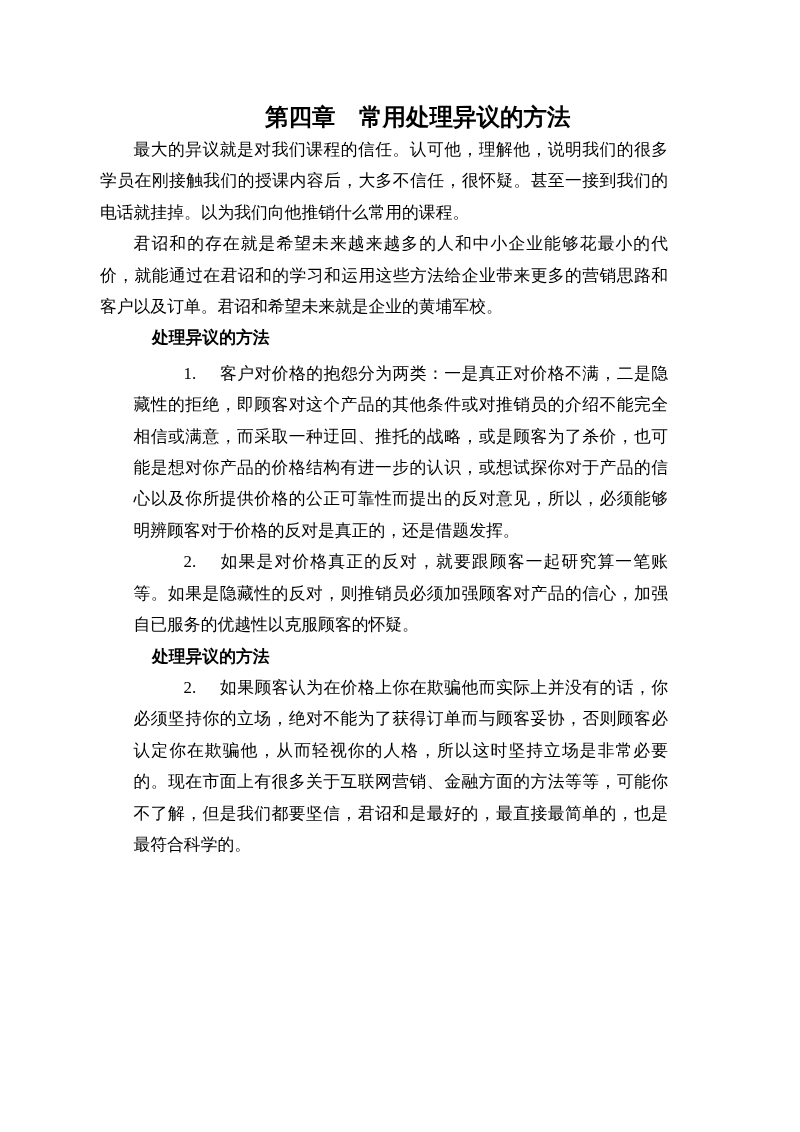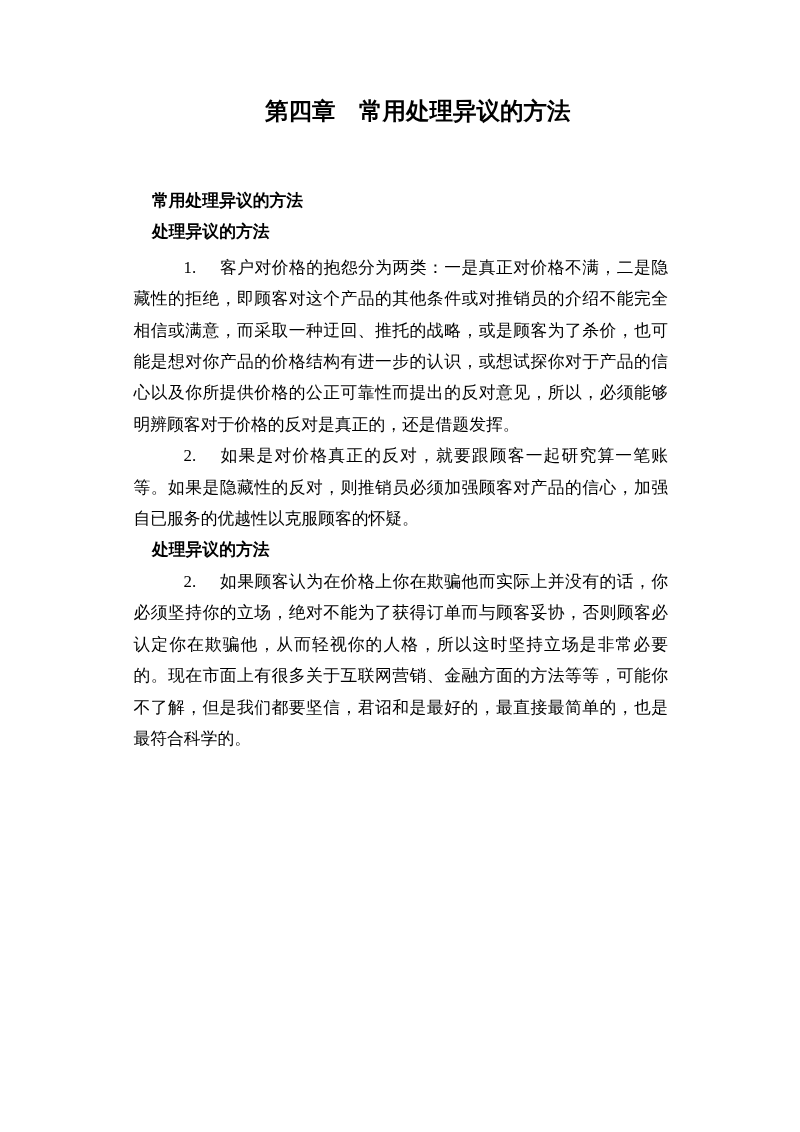--- a/index.html
+++ b/index.html
@@ -12,21 +12,21 @@
     width: 800px;
     height: 1132px;
     background: #ffffff;
     overflow: hidden;
     font-family: "Liberation Serif", "DejaVu Serif", serif;
     color: #000000;
   }
   .content {
     position: absolute;
     left: 100px;
-    top: 2px;
+    top: 8px;
     width: 568px;
     font-size: 16.8px;
     line-height: 31.4px;
     text-align: justify;
   }
   .doc-title {
     margin: 93px 0 0 165px;
     font-size: 23.5px;
     line-height: 33px;
     font-weight: bold;
@@ -62,23 +62,24 @@
   }
 </style>
 </head>
 <body>
 
 <div class="page">
   <div class="content">
 
     <div class="doc-title">第四章　常用处理异议的方法</div>
 
-    <div class="heading first">常用处理异议的方法</div>
 
+    <p class="para">最大的异议就是对我们课程的信任。认可他，理解他，说明我们的很多学员在刚接触我们的授课内容后，大多不信任，很怀疑。甚至一接到我们的电话就挂掉。以为我们向他推销什么常用的课程。</p>
 
+    <p class="para">君诏和的存在就是希望未来越来越多的人和中小企业能够花最小的代价，就能通过在君诏和的学习和运用这些方法给企业带来更多的营销思路和客户以及订单。君诏和希望未来就是企业的黄埔军校。</p>
 
     <div class="heading">处理异议的方法</div>
 
     <p class="li list-start"><span class="num">1.</span><span>客户对价格的抱怨分为两类：一是真正对价格不满，二是隐藏性的拒绝，即顾客对这个产品的其他条件或对推销员的介绍不能完全相信或满意，而采取一种迂回、推托的战略，或是顾客为了杀价，也可能是想对你产品的价格结构有进一步的认识，或想试探你对于产品的信心以及你所提供价格的公正可靠性而提出的反对意见，所以，必须能够明辨顾客对于价格的反对是真正的，还是借题发挥。</span></p>
 
     <p class="li"><span class="num">2.</span><span>如果是对价格真正的反对，就要跟顾客一起研究算一笔账等。如果是隐藏性的反对，则推销员必须加强顾客对产品的信心，加强自已服务的优越性以克服顾客的怀疑。</span></p>
 
     <div class="heading">处理异议的方法</div>
 
 

